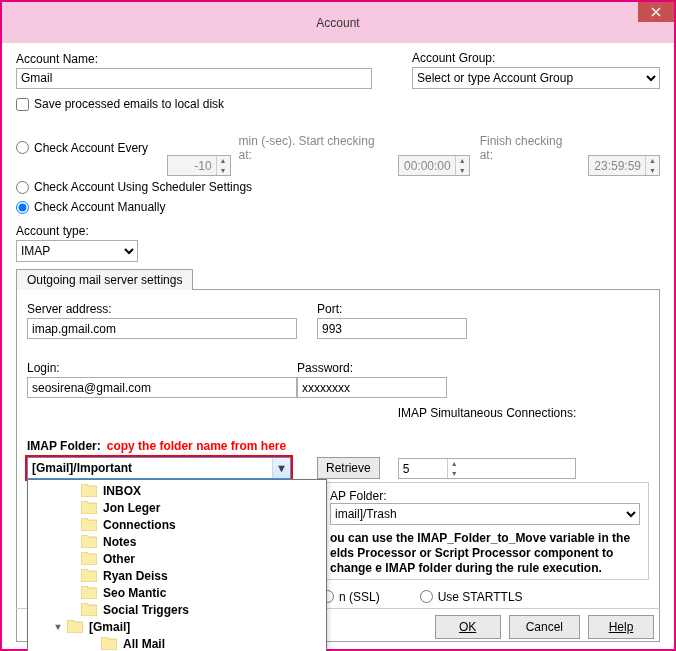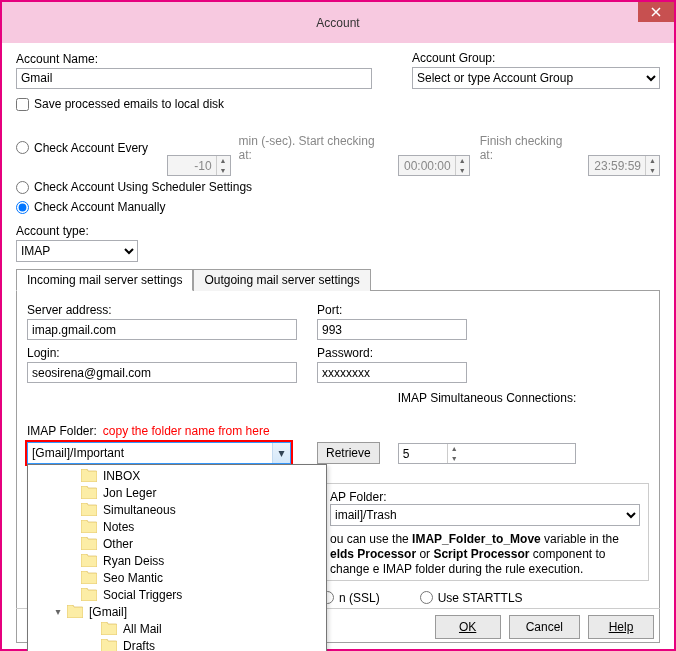--- a/index.html
+++ b/index.html
@@ -126,50 +126,49 @@
     </div>
 
     <div class="col" style="margin-top:6px;">
       <span class="label">Account type:</span>
       <select style="width:122px;">
         <option>IMAP</option>
       </select>
     </div>
 
     <div class="tabstrip">
-      <div class="tab active"><span>Incoming mail server settings</span></div>
       <div class="tab inactive"><span>Outgoing mail server settings</span></div>
     </div>
 
     <div class="panel" style="position:relative; height:352px;">
 
       <div class="row" style="gap:20px;">
         <div class="col" style="width:270px;">
           <span class="label">Server address:</span>
           <input type="text" value="imap.gmail.com" style="">
         </div>
         <div class="col" style="width:150px;">
           <span class="label">Port:</span>
           <input type="text" value="993" style="">
         </div>
       </div>
 
-      <div class="row" style="gap:20px; margin-top:4px;">
+      <div class="row" style="margin-top:20px;">
         <div class="col" style="width:270px;">
           <span class="label">Login:</span>
           <input type="text" value="seosirena@gmail.com" style="">
         </div>
         <div class="col" style="width:150px;">
           <span class="label">Password:</span>
           <input type="text" value="xxxxxxxx" style="">
         </div>
       </div>
 
       <div class="row" style="margin-top:6px; align-items:flex-end;">
-        <div class="col" style="width:270px; position:relative;">
+        <div class="col" style="width:270px; position:relative;font-weight:bold;">
           <div class="row">
             <span class="label">IMAP Folder:</span>
             <span class="annot" style="margin-left:6px;">copy the folder name from here</span>
           </div>
           <div class="combo-open">
             <div class="box">
               <span class="txt">[Gmail]/Important</span>
               <span class="caret">▾</span>
             </div>
             <div class="dropdown" id="dropdown">
@@ -186,21 +185,21 @@
                     <span class="fld"><svg class="folder-svg" viewBox="0 0 16 13">
                         <path d="M0 2 L0 12 Q0 13 1 13 L15 13 Q16 13 16 12 L16 3 Q16 2 15 2 L7 2 L6 0 L1 0 Q0 0 0 1 Z" fill="#fceda6" stroke="#d6b24a" stroke-width="0.6"></path>
                       </svg></span>
                     <span class="lbl">Jon Leger</span>
                   </div>
                   <div class="tree-item l1">
                     <span class="exp"></span>
                     <span class="fld"><svg class="folder-svg" viewBox="0 0 16 13">
                         <path d="M0 2 L0 12 Q0 13 1 13 L15 13 Q16 13 16 12 L16 3 Q16 2 15 2 L7 2 L6 0 L1 0 Q0 0 0 1 Z" fill="#fceda6" stroke="#d6b24a" stroke-width="0.6"></path>
                       </svg></span>
-                    <span class="lbl">Simultaneous</span>
+                    <span class="lbl">Connections</span>
                   </div>
                   <div class="tree-item l1">
                     <span class="exp"></span>
                     <span class="fld"><svg class="folder-svg" viewBox="0 0 16 13">
                         <path d="M0 2 L0 12 Q0 13 1 13 L15 13 Q16 13 16 12 L16 3 Q16 2 15 2 L7 2 L6 0 L1 0 Q0 0 0 1 Z" fill="#fceda6" stroke="#d6b24a" stroke-width="0.6"></path>
                       </svg></span>
                     <span class="lbl">Notes</span>
                   </div>
                   <div class="tree-item l1">
                     <span class="exp"></span>
@@ -300,21 +299,21 @@
           </span>
         </div>
       </div>
 
       <div style="position:absolute; left:304px; top:192px; right:10px;">
         <div class="section-frame" style="height:98px;">
           <span class="label">AP Folder:</span><br>
           <select style="width:100%;">
             <option>imail]/Trash</option>
           </select>
-          <div class="under-text" style="margin-top:6px;">
+          <div class="under-text" style="margin-top:6px;font-weight:bold;">
             <span>ou can use the </span><b>IMAP_Folder_to_Move</b><span> variable in the </span><br>
             <b>elds Processor</b><span> or </span><b>Script Processor</b><span> component to change e IMAP folder during the rule execution.</span>
           </div>
         </div>
         <div class="row" style="gap:40px;">
           <label class="row">
               <input type="radio" style="">
               <span>n (SSL)</span>
             </label>
           <label class="row">

